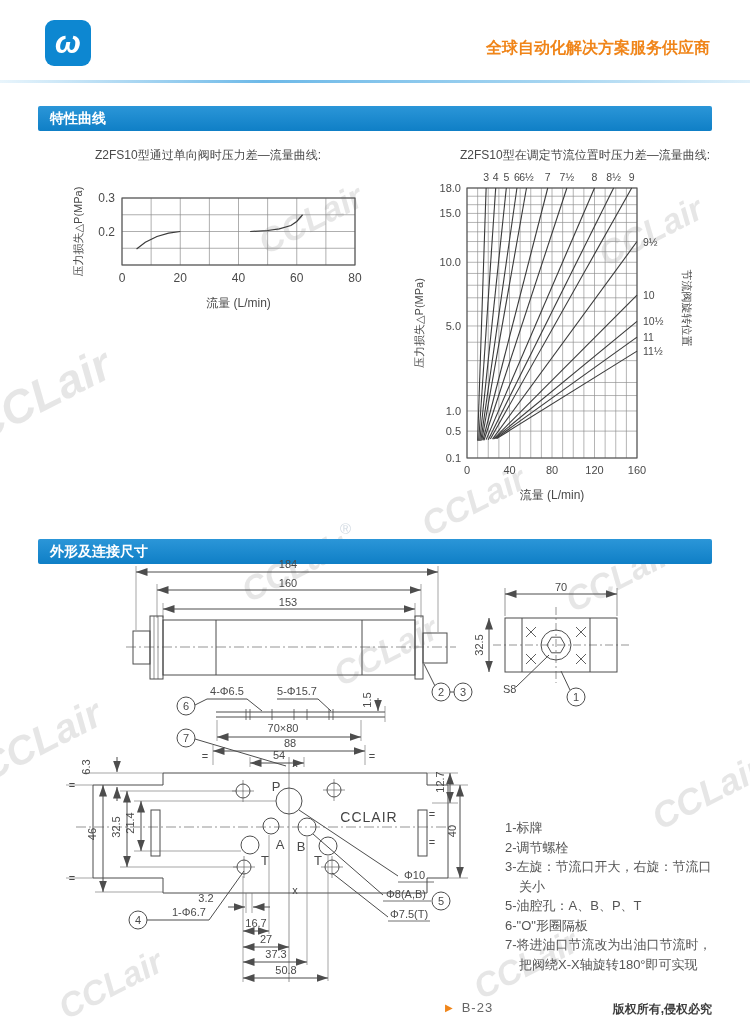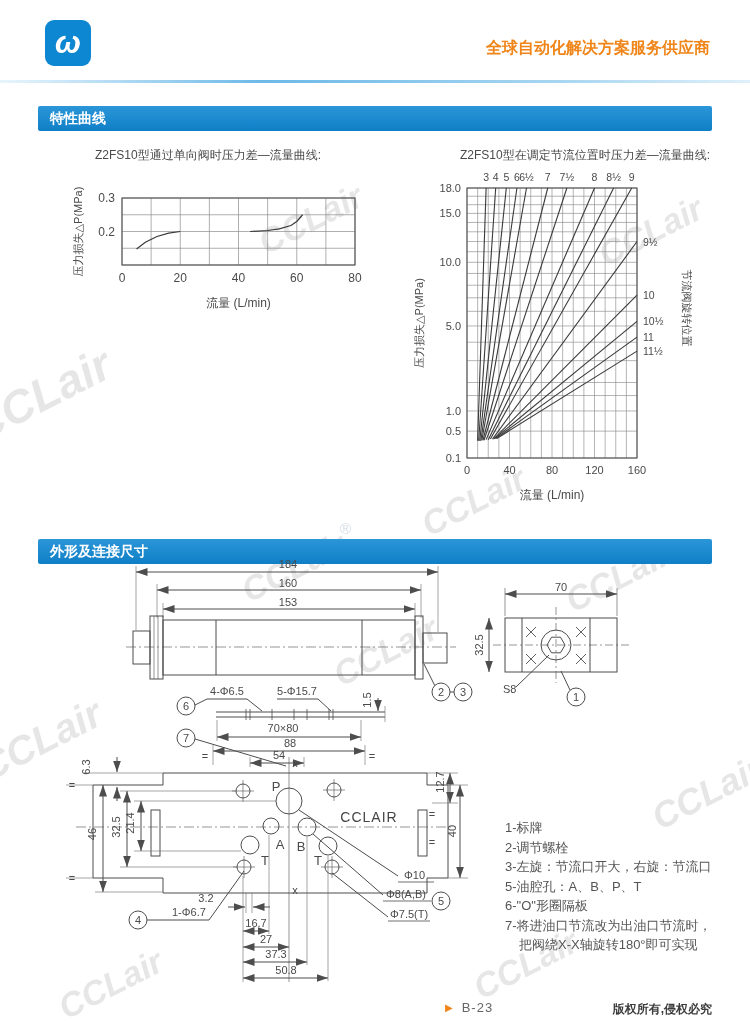--- a/index.html
+++ b/index.html
@@ -399,20 +399,21 @@
       <circle cx="138" cy="920" r="9" fill="#fff" stroke="#4d4d4d" stroke-width="1"></circle>
       <text x="138" y="924" font-size="11" fill="#4a4a4a" text-anchor="middle">4</text>
       <circle cx="441" cy="901" r="9" fill="#fff" stroke="#4d4d4d" stroke-width="1"></circle>
       <text x="441" y="905" font-size="11" fill="#4a4a4a" text-anchor="middle">5</text>
     </svg>
 
   <div class="abs notes" id="notes">
       <div>1-标牌</div>
       <div>2-调节螺栓</div>
       <div>3-左旋：节流口开大，右旋：节流口</div>
+      <div class="ind">关小</div>
       <div>5-油腔孔：A、B、P、T</div>
       <div>6-"O"形圈隔板</div>
       <div>7-将进油口节流改为出油口节流时，</div>
       <div class="ind">把阀绕X-X轴旋转180°即可实现</div>
     </div>
 
   <div class="abs footer-page">
     <span class="tri">▶</span>
     <span>B-23</span>
   </div>

